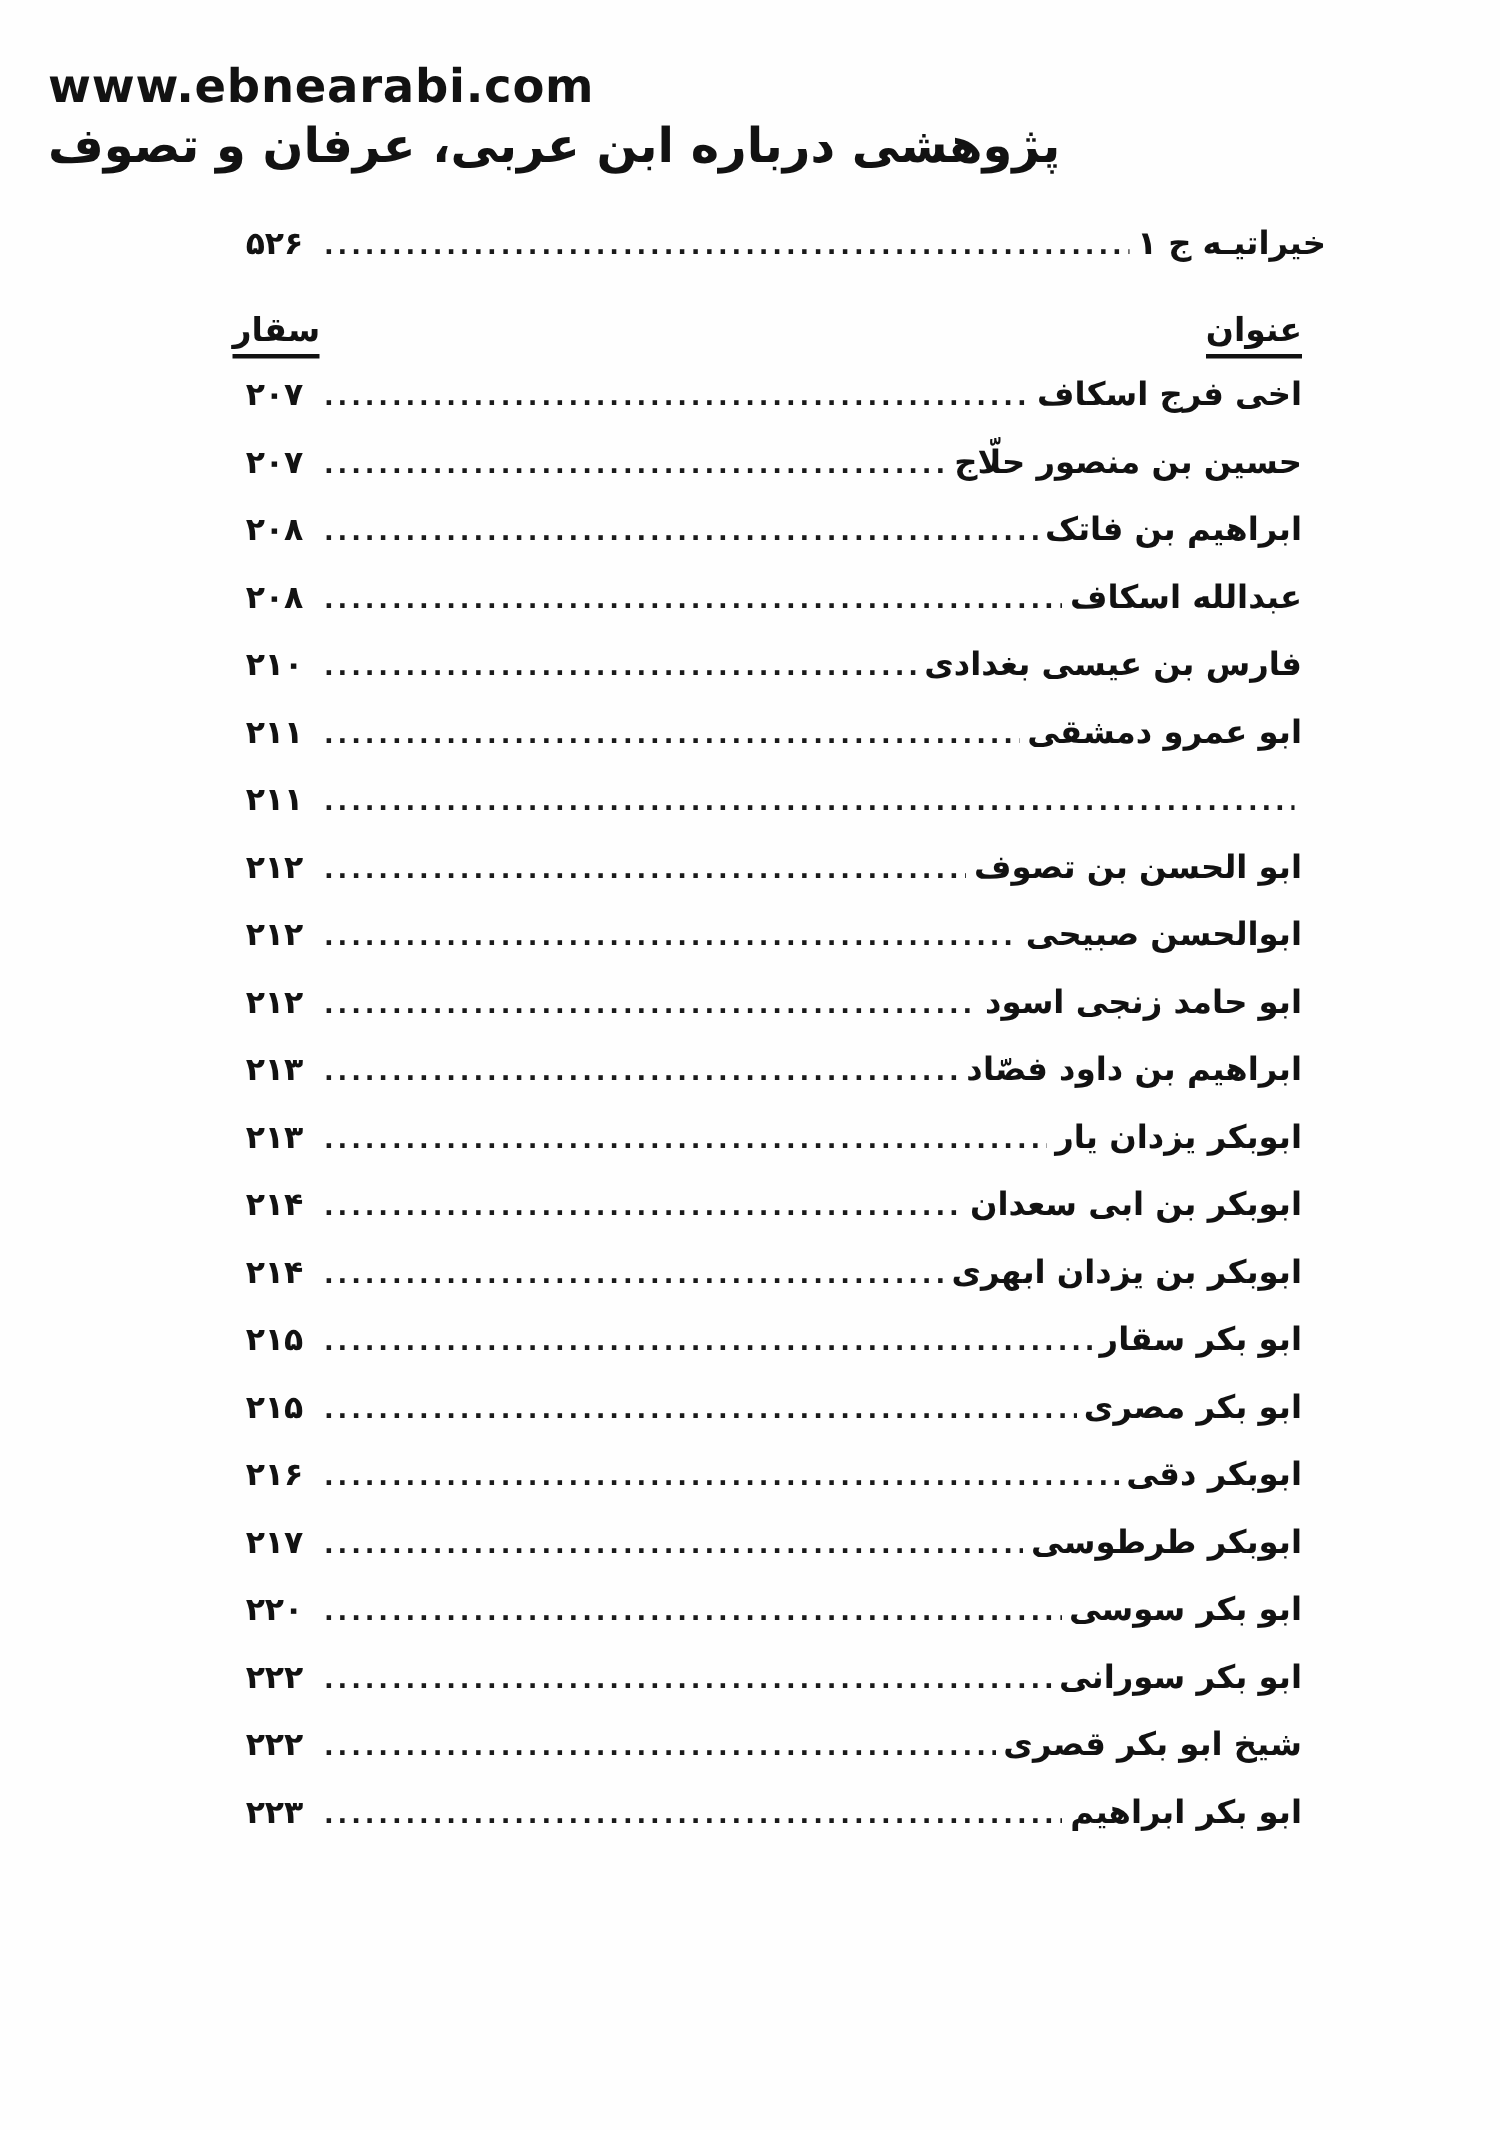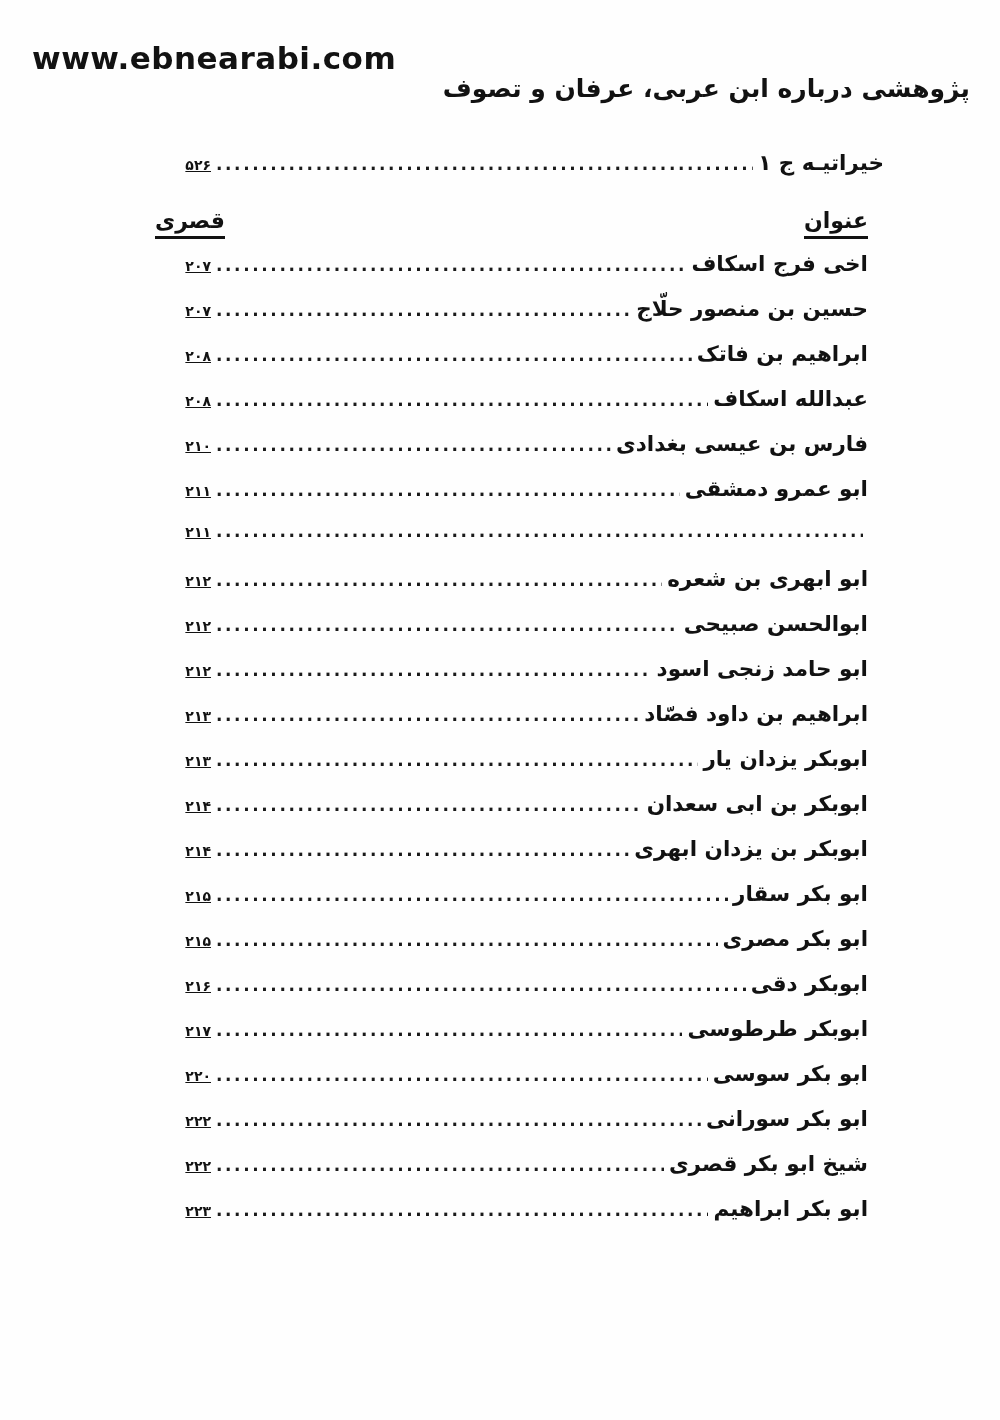--- a/index.html
+++ b/index.html
@@ -8,30 +8,29 @@
     width:1000px;height:1420px;
     margin:0 auto;
     background:#fefefe;
     color:#121212;
     font-family:"DejaVu Sans", sans-serif;
     overflow:hidden;
   }
   
   .page-header{
     position:absolute;top:40px;left:32px;right:30px;
-    display:flex;justify-content:space-between;align-items:flex-start;
+    display:flex;justify-content:space-between;align-items:flex-start;flex-direction:column;
   }
   .site-url{
     font-size:31px;font-weight:700;letter-spacing:.5px;
     font-family:"DejaVu Sans", sans-serif;
   }
   .book-title{
-    direction:rtl;font-size:25px;font-weight:700;
+    direction:rtl;font-size:32px;font-weight:700;
     padding-top:2px;
-    margin-top:32px;
   }
   
   .content{
     position:absolute;top:150px;left:155px;right:132px;
   }
   .toc-row{
     display:flex;direction:rtl;align-items:baseline;
     font-size:21.5px;font-weight:700;
     height:45px;
   }
@@ -40,23 +39,22 @@
     flex:1;overflow:hidden;white-space:nowrap;
     direction:ltr;text-align:left;
     font-size:17px;letter-spacing:2.6px;
     margin:0 5px;
     color:#1a1a1a;
   }
   .dots::after{
     content:"..................................................................................................................................................................................................................................................................";
   }
   .toc-page{
-    white-space:nowrap;min-width:56px;text-align:right;direction:rtl;
-    font-size:14px;
-    text-decoration:underline;
+    white-space:nowrap;min-width:56px;text-align:center;direction:rtl;
+    font-size:21px;
   }
   
   .front-row{margin-right:-16px;margin-bottom:10px;height:40px;}
   
   .col-headers{
     display:flex;direction:rtl;justify-content:space-between;
     margin:18px 0 12px 0;
   }
   .col-label{
     font-size:22px;font-weight:700;
@@ -77,21 +75,21 @@
   <div class="content">
 
     <div class="toc-row front-row">
       <span class="toc-title">خیراتیـه ج ۱</span>
       <span class="dots"></span>
       <span class="toc-page">۵۲۶</span>
     </div>
 
     <div class="col-headers">
       <span class="col-label">عنوان</span>
-      <span class="col-label">قصری</span>
+      <span class="col-label">سقار</span>
     </div>
 
     <div id="toc-list">
   <div class="toc-row">
     <span class="toc-title">اخی فرج اسکاف</span>
     <span class="dots"></span>
     <span class="toc-page">۲۰۷</span>
   </div>
 
   <div class="toc-row">
@@ -123,21 +121,21 @@
     <span class="dots"></span>
     <span class="toc-page">۲۱۱</span>
   </div>
 
   <div class="toc-row">
     <span class="dots"></span>
     <span class="toc-page">۲۱۱</span>
   </div>
 
   <div class="toc-row">
-    <span class="toc-title">ابو ابهری بن شعره</span>
+    <span class="toc-title">ابو الحسن بن تصوف</span>
     <span class="dots"></span>
     <span class="toc-page">۲۱۲</span>
   </div>
 
   <div class="toc-row">
     <span class="toc-title">ابوالحسن صبیحی</span>
     <span class="dots"></span>
     <span class="toc-page">۲۱۲</span>
   </div>
 

